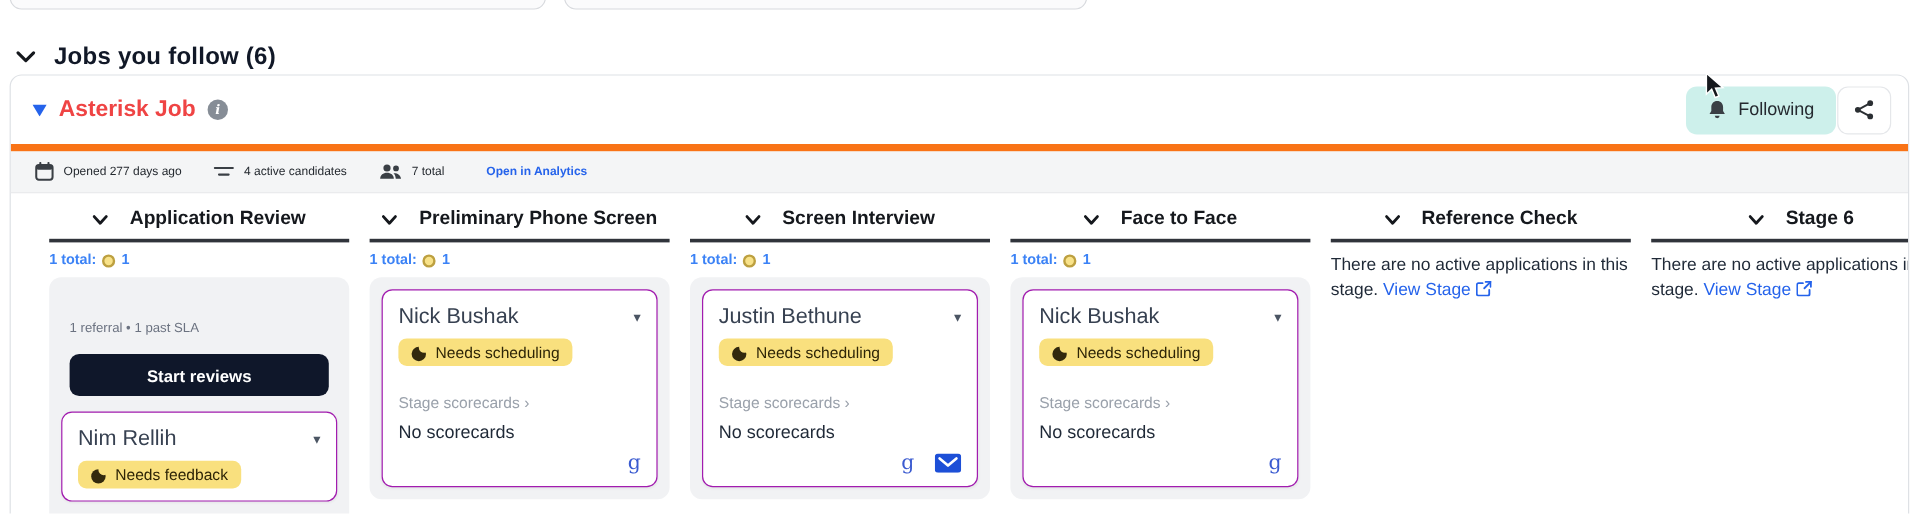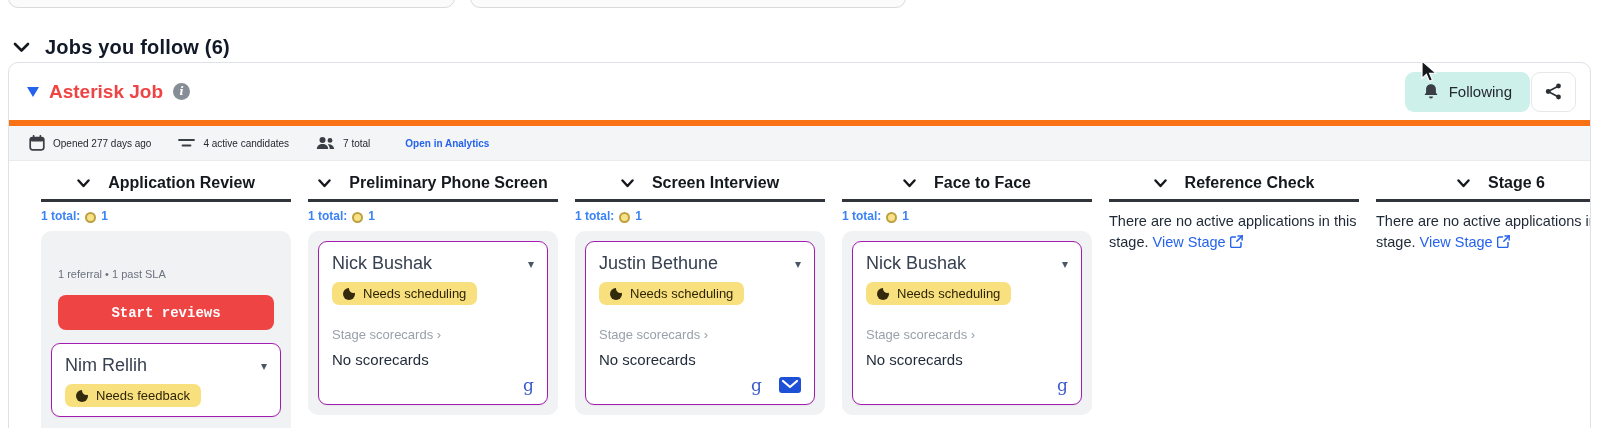--- a/index.html
+++ b/index.html
@@ -105,38 +105,38 @@
     border-radius: 10px;
     padding: 10px;
   }
   .stage-box.tall { height: 240px; }
 
   .app-summary { padding: 15px 7px 0; }
   .applicants-line { font-size: 15px; color: #1f2937; }
   .details-line { font-size: 11px; color: #6b7280; margin-top: 12px; }
   .start-reviews-btn {
     margin: 15px 0 13px; width: 100%; height: 35px;
-    background: #ef4444; border: none; border-radius: 8px;
-    color: #fff; font-family: Liberation Mono, monospace; font-size: 14px; font-weight: bold;
+    background: #0f172a; border: none; border-radius: 8px;
+    color: #fff; font-family: Liberation Sans, sans-serif; font-size: 14px; font-weight: bold;
     cursor: pointer;
   }
 
   .cand-card {
     background: #fff; border-radius: 9px;
     border: 1px solid #a21caf;
     box-shadow: 0 1px 2px rgba(0,0,0,.05);
     padding: 11px 13px 9px;
   }
   .cand-name-row {
     display: flex; justify-content: space-between; align-items: center;
     font-size: 18px; color: #374151;
   }
   .cand-caret { color: #4b5563; font-size: 12px; cursor: pointer; }
   .badge {
-    display: inline-flex; align-items: center; gap: 8px;
+    display: inline-flex; align-items: flex-end; gap: 8px;
     background: #f9e07e; border-radius: 7px;
     padding: 4px 11px; margin-top: 8px;
     font-size: 13px; font-weight: 500; color: #2e2507;
   }
   .moon { position: relative; width: 12px; height: 12px; border-radius: 50%; background: #33290d; }
   .moon::after {
     content: ""; position: absolute; width: 9px; height: 9px; border-radius: 50%;
     background: #f9e07e; top: -4px; right: -3px;
   }
   .scorecards-line { font-size: 13px; color: #9aa1ab; margin-top: 22px; cursor: pointer; }

